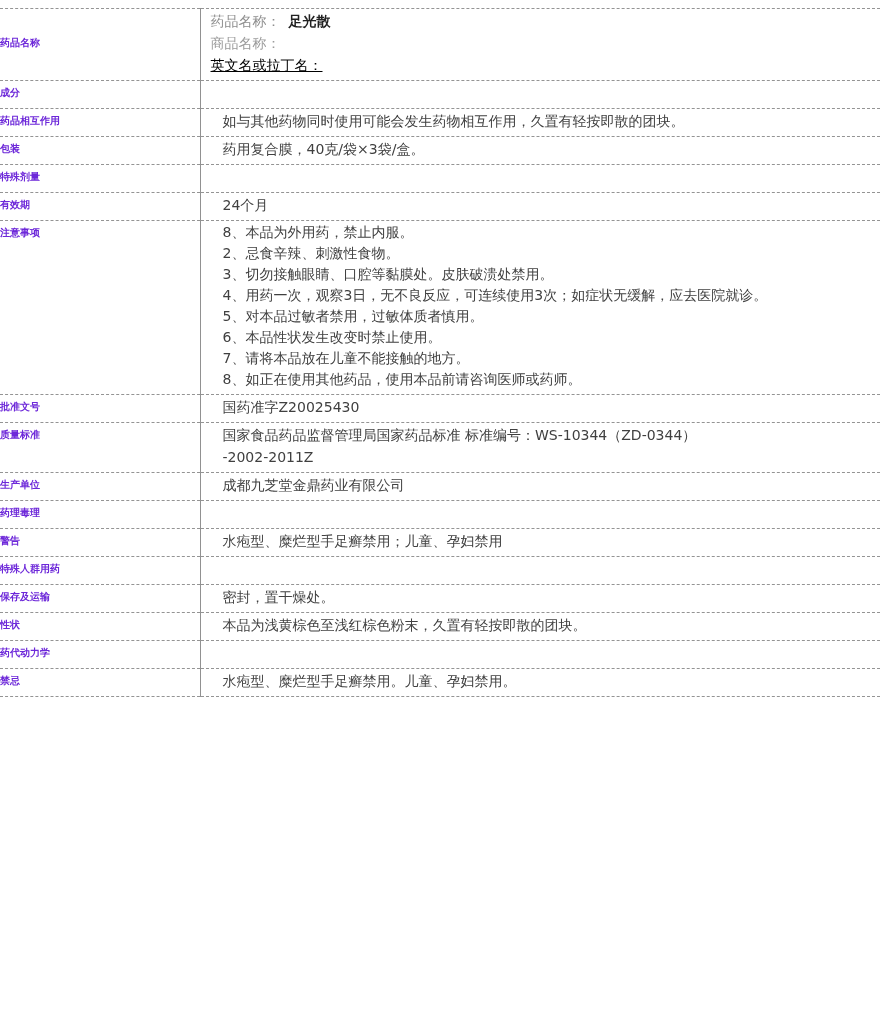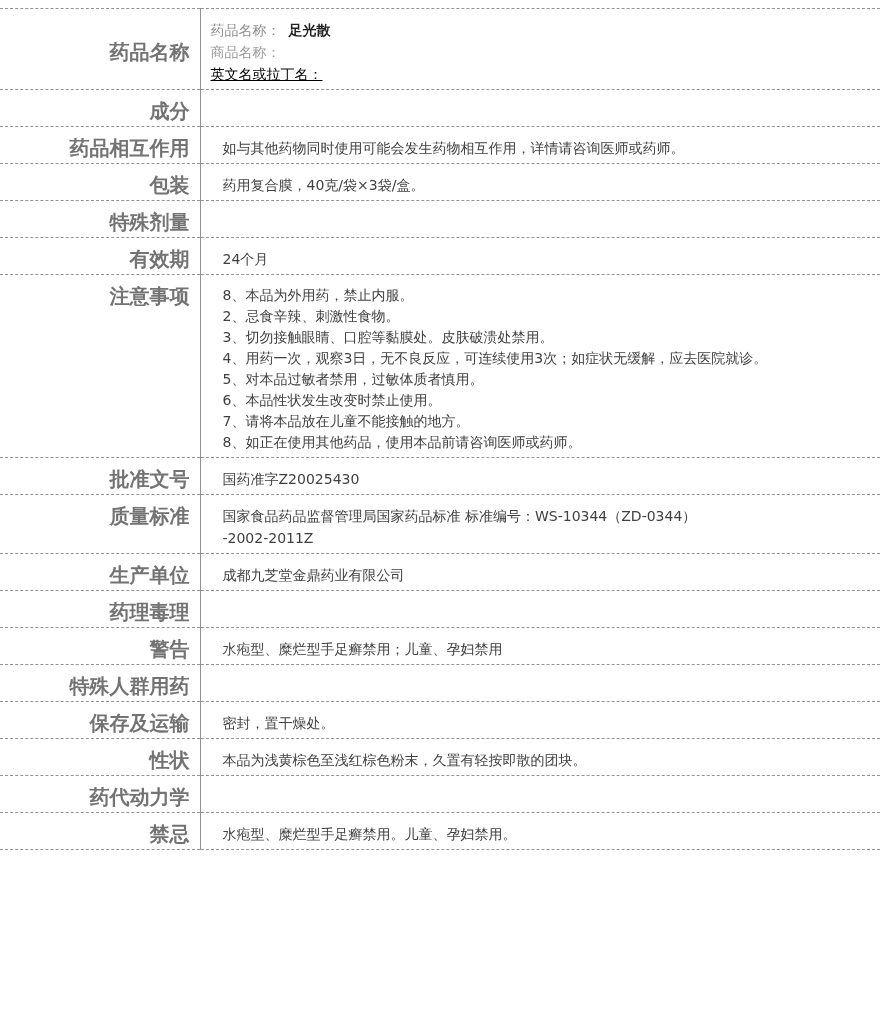--- a/index.html
+++ b/index.html
@@ -23,36 +23,36 @@
     table-layout: fixed;
   }
   table.drug-table tr {
     border-top: 1px dashed #949494;
   }
   table.drug-table tr:last-child {
     border-bottom: 1px dashed #949494;
   }
   td {
     vertical-align: top;
-    padding: 10px 0 4px 0;
+    padding: 1px 0 4px 0;
     font-size: 14px;
     line-height: 22px;
     color: #404040;
     word-break: break-all;
     margin-top: 44px;
   }
   td.label {
     width: 200px;
     border-right: 1px solid #919191;
-    text-align: right;
+    text-align: left;
     padding-right: 10px;
     box-sizing: border-box;
     font-weight: bold;
-    font-size: 20px;
-    color: #737373;
+    font-size: 10px;
+    color: #6d28d9;
     white-space: nowrap;
   }
   tr.row-drug-name td.label {
     vertical-align: middle;
   }
   td.value {
     padding-left: 22px;
     padding-right: 14px;
   }
   td.value.name-cell {
@@ -94,21 +94,21 @@
       </tr>
 
 
       <tr>
         <td class="label">成分</td>
         <td class="value"></td>
       </tr>
 
       <tr>
         <td class="label">药品相互作用</td>
-        <td class="value">如与其他药物同时使用可能会发生药物相互作用，详情请咨询医师或药师。</td>
+        <td class="value">如与其他药物同时使用可能会发生药物相互作用，久置有轻按即散的团块。</td>
       </tr>
 
       <tr>
         <td class="label">包装</td>
         <td class="value">药用复合膜，40克/袋×3袋/盒。</td>
       </tr>
 
       <tr>
         <td class="label">特殊剂量</td>
         <td class="value"></td>

